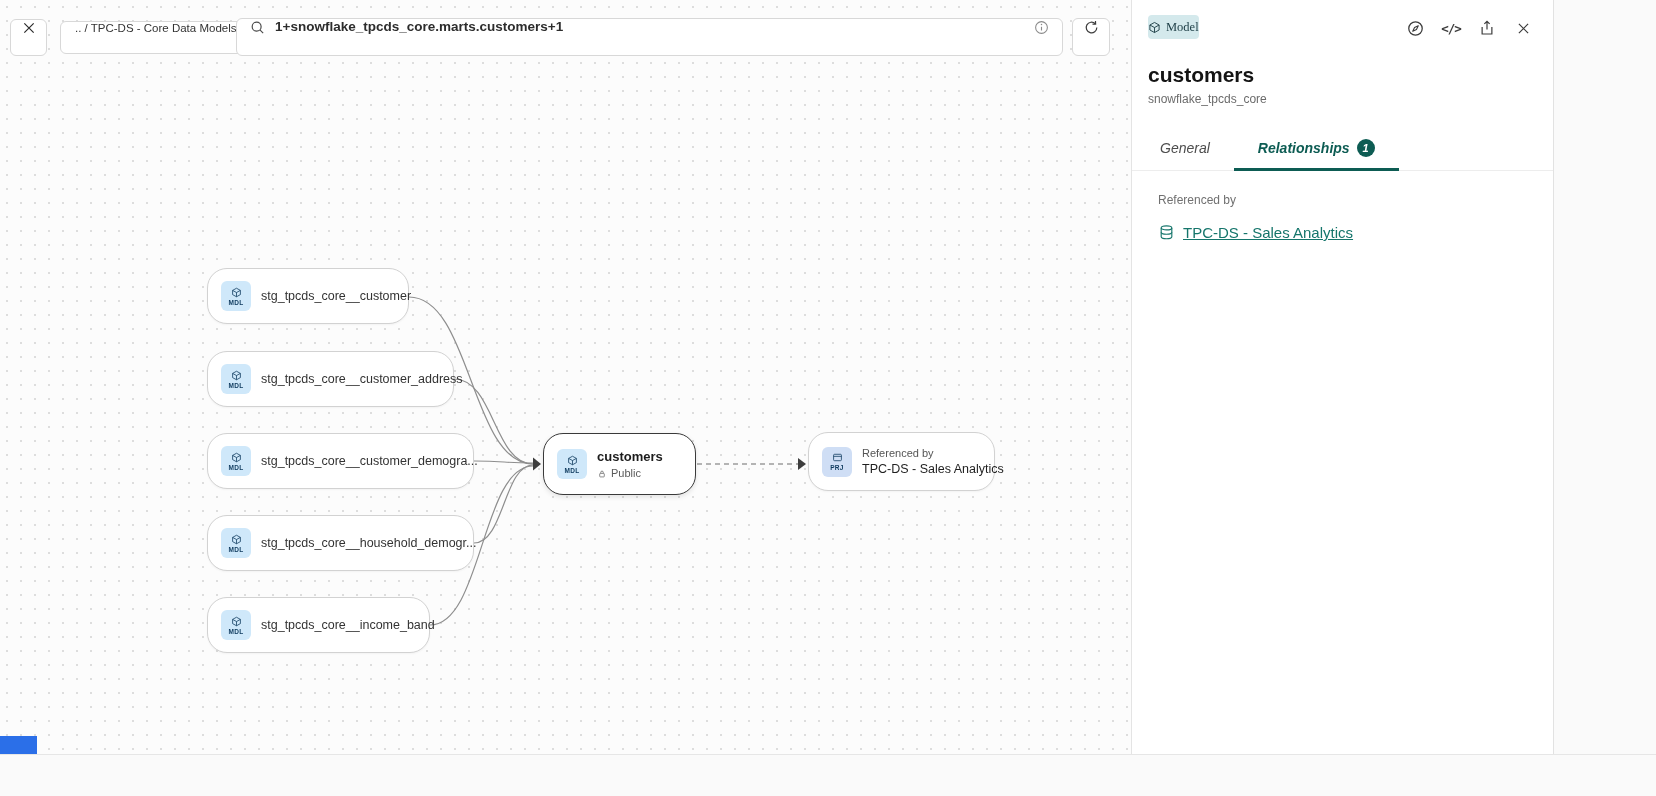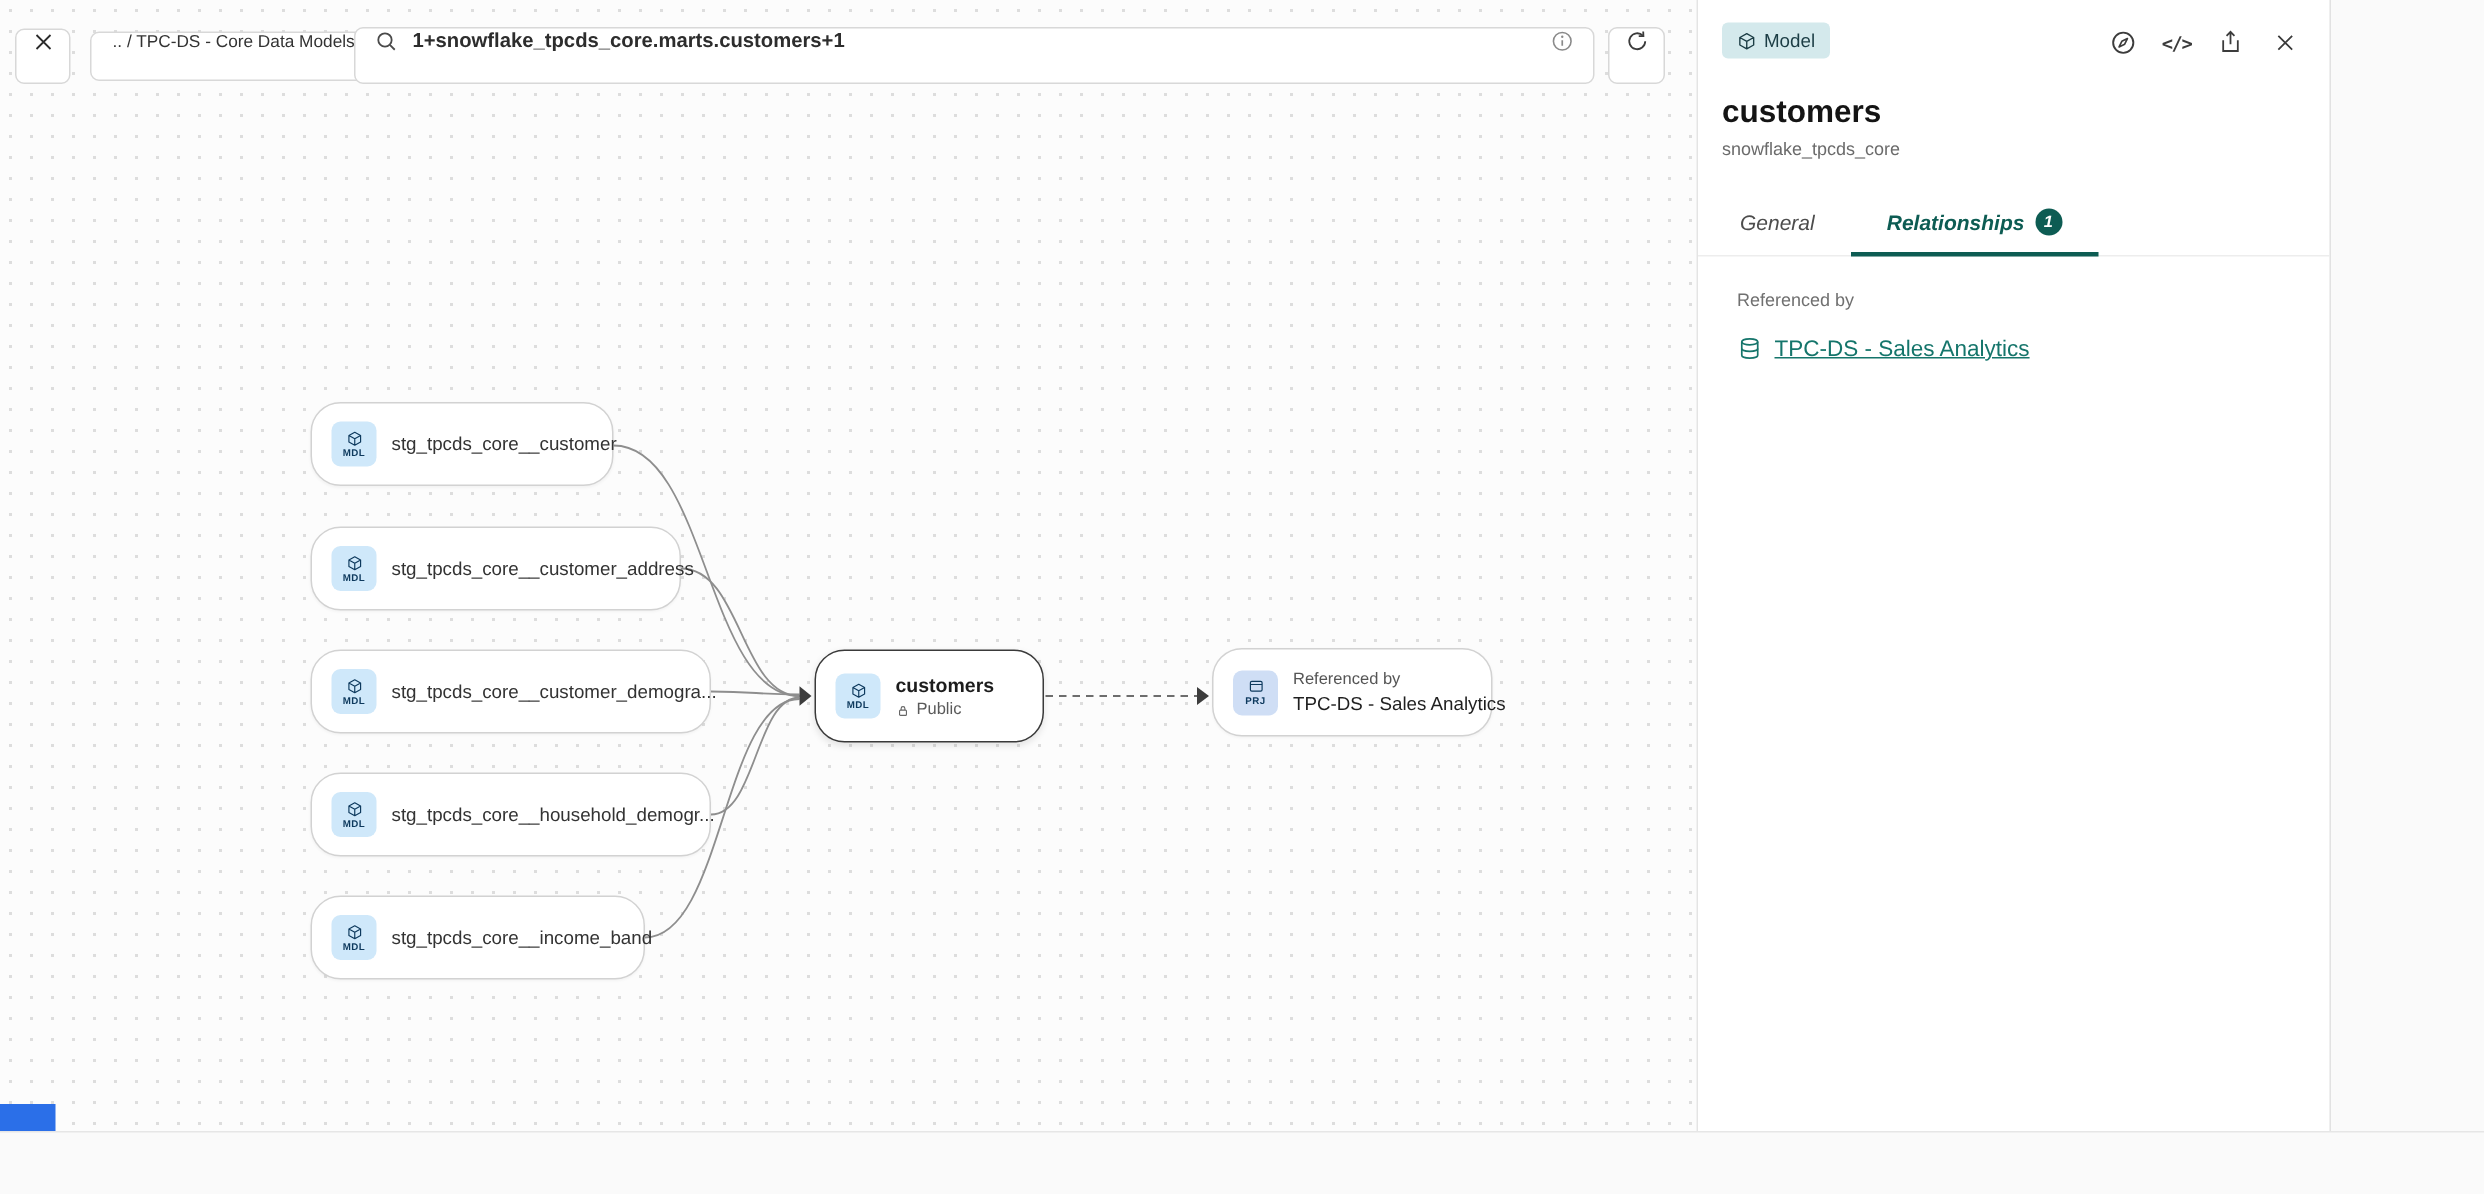--- a/index.html
+++ b/index.html
@@ -53,21 +53,21 @@
   .corner-badge { position:absolute; left:0; top:736px; width:37px; height:18px; background:#2b6fe8; }
 
   
   .panel {
     position:absolute; left:1131px; top:0; width:422px; height:754px;
     background:#fff; border-left:1px solid #e4e4e4;
   }
   .panel-header { position:relative; padding:15px 16px 0 16px; }
   .type-badge {
     display:inline-flex; align-items:center; gap:5px; background:#d4e9ec; color:#1c3d45;
-    font-size:12.5px; border-radius:4px; padding:4px 10px; height:24px;
+    font-size:12.5px; border-radius:4px; padding:4px 0; height:24px;font-family:Liberation Serif, serif;
   }
   .panel-icons { position:absolute; right:18px; top:16px; display:flex; align-items:center; gap:12px; }
   .icon-btn { width:24px; height:24px; border:none; background:transparent; cursor:pointer;
     display:flex; align-items:center; justify-content:center; color:#3c3c3c; }
   .code-glyph { font-size:12.5px; font-weight:bold; color:#3c3c3c; font-family:"DejaVu Sans Mono", monospace; letter-spacing:-1px; }
 
   .panel-title { padding:24px 16px 0 16px; font-size:21px; font-weight:bold; color:#141414; }
   .panel-subtitle { padding:5px 16px 0 16px; font-size:12px; color:#6b6b6b; }
 
   .tabs { display:flex; margin-top:22px; border-bottom:1px solid #ededed; padding-left:4px;font-style:italic; }

